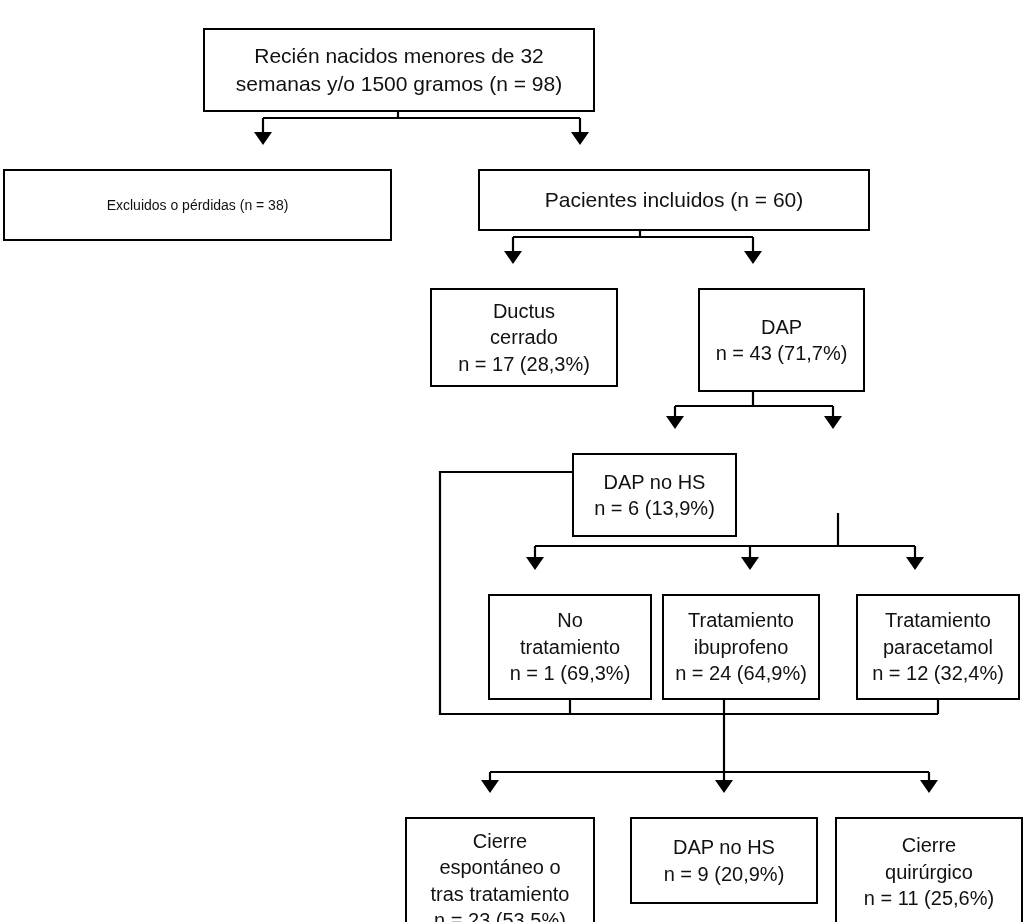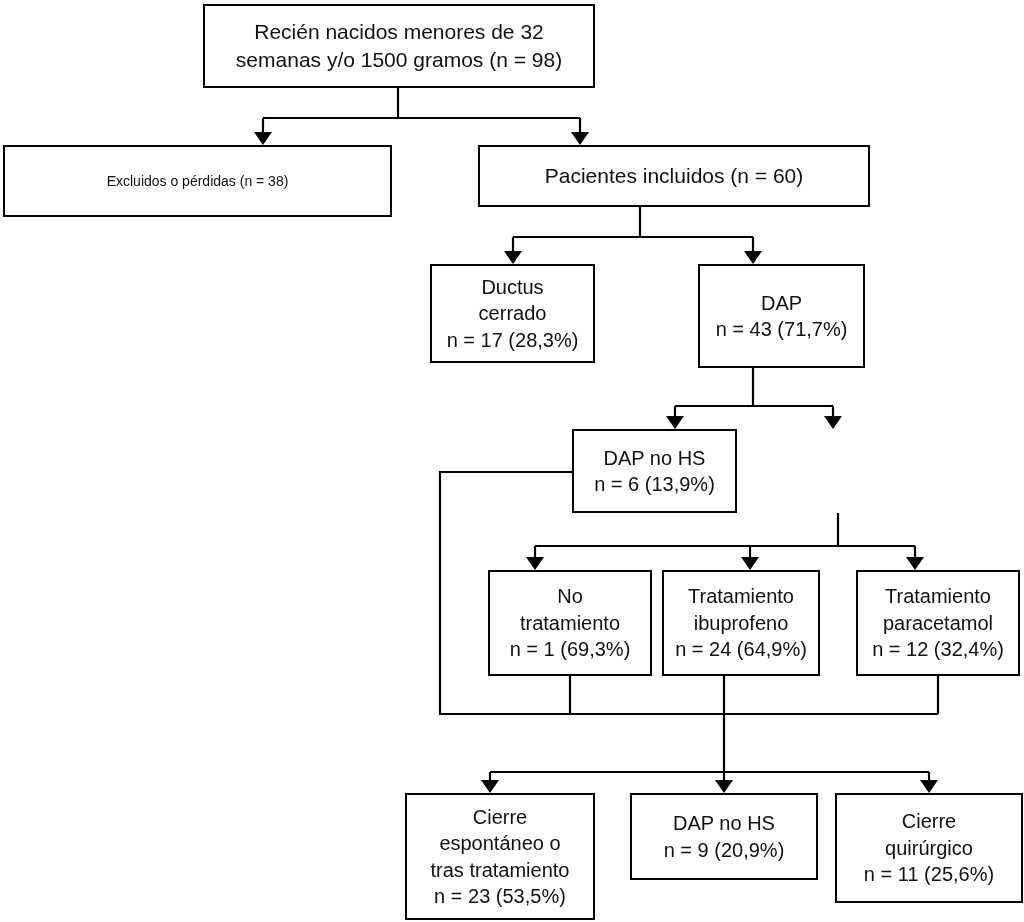--- a/index.html
+++ b/index.html
@@ -23,25 +23,26 @@
     border: 2px solid #000000;
     background: #ffffff;
     display: flex;
     align-items: center;
     justify-content: center;
     text-align: center;
     white-space: pre-line;
     font-size: 20px;
     line-height: 1.32;
     padding: 2px 8px;
+    margin-top: 24px;
   }
   #n-top        { left:203px; top:4px;   width:392px; height:84px;  font-size:21px; }
   #n-excluidos  { left:3px;   top:145px; width:389px; height:72px;  font-size:14px; }
   #n-incluidos  { left:478px; top:145px; width:392px; height:62px;  font-size:21px; }
-  #n-ductus     { left:430px; top:264px; width:165px; height:99px;  }
+  #n-ductus     { left:430px; top:264px; width:188px; height:99px;  }
   #n-dap        { left:698px; top:264px; width:167px; height:104px;  }
   #n-dapnohs    { left:572px; top:429px; width:165px; height:84px;  }
   #n-daphs      { left:755px; top:429px; width:167px; height:84px;  }
   #n-notrat     { left:488px; top:570px; width:164px; height:106px; }
   #n-ibu        { left:662px; top:570px; width:158px; height:106px; }
   #n-para       { left:856px; top:570px; width:164px; height:106px; }
   #n-cierre     { left:405px; top:793px; width:190px; height:127px; }
   #n-dapnohs2   { left:630px; top:793px; width:188px; height:87px;  }
   #n-quirurgico { left:835px; top:793px; width:188px; height:110px; }
 </style>

